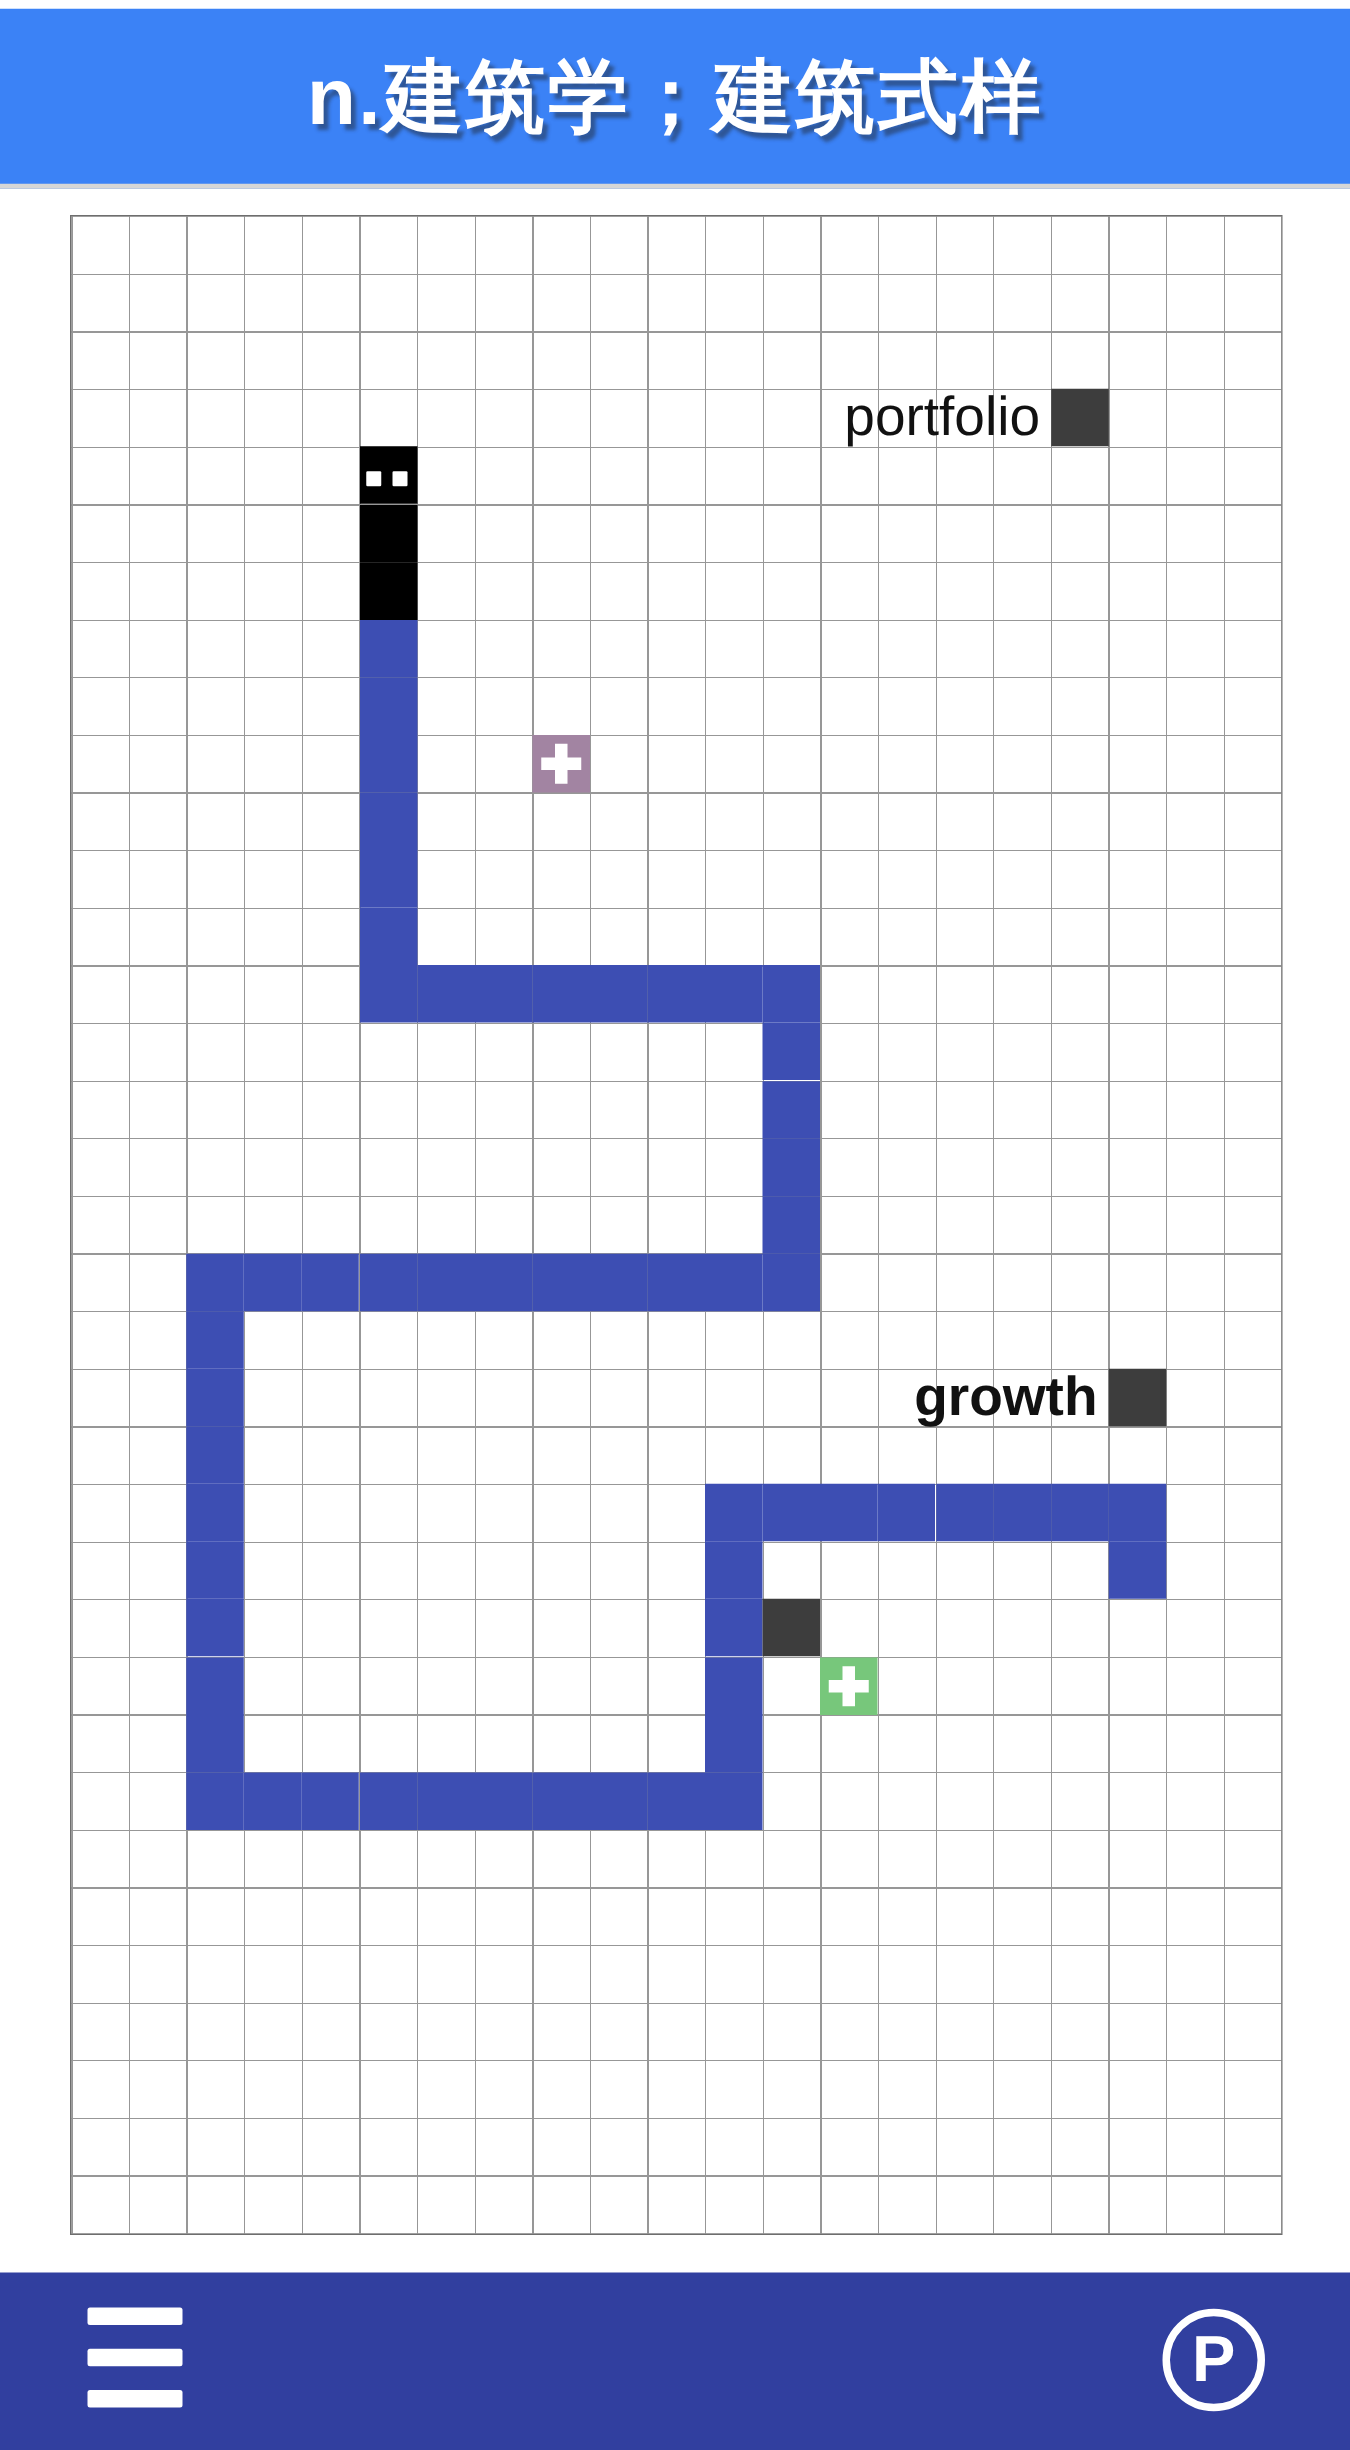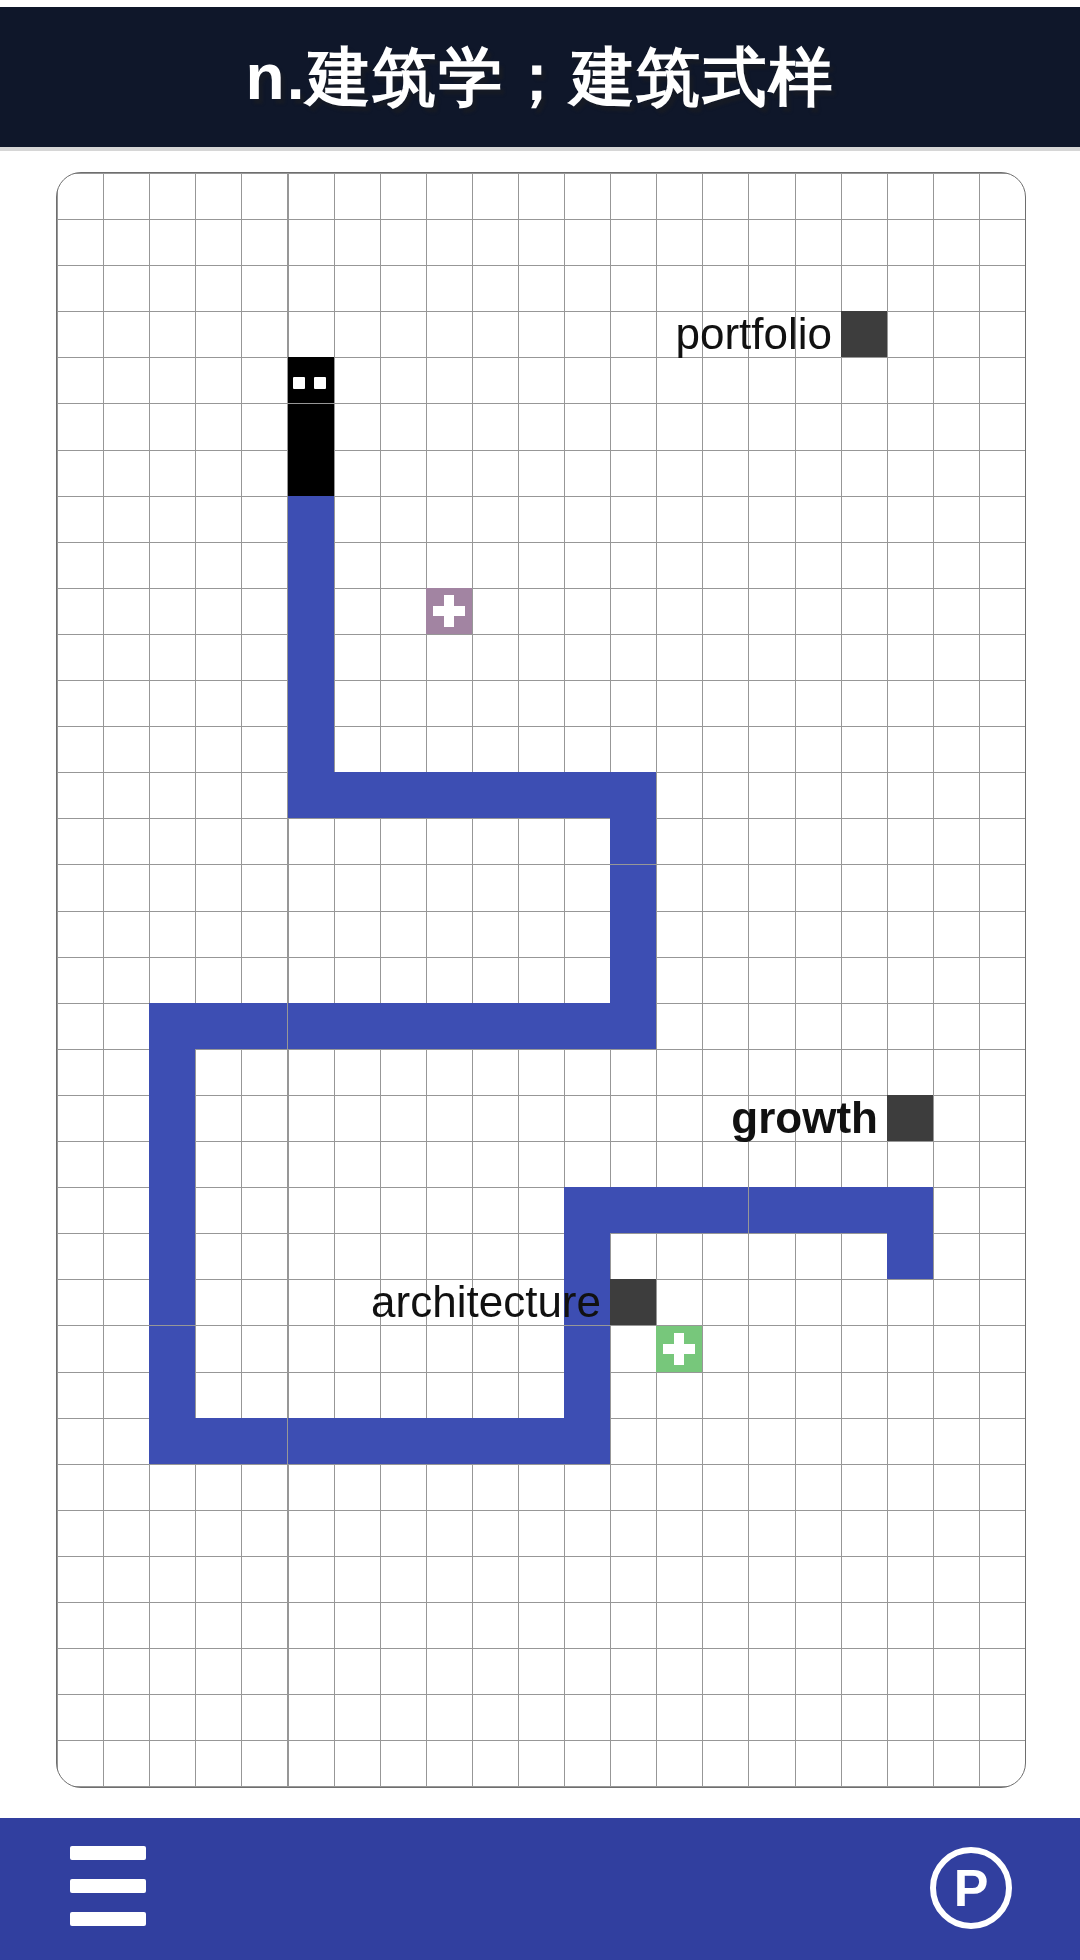--- a/index.html
+++ b/index.html
@@ -33,25 +33,25 @@
                border:6px solid #ffffff;background:none;box-sizing:border-box;cursor:pointer;
                display:flex;align-items:center;justify-content:center;}
   .profile-p{color:#ffffff;font-size:52px;font-weight:800;line-height:1;
              font-family:"Liberation Sans", sans-serif;}
 </style>
 </head>
 <body>
 
 <div class="screen">
 
-  <div class="header" style="background: #0f172a;">
+  <div class="header" style="background: #3b82f6;">
     <span class="header-title">n.建筑学；建筑式样</span>
   </div>
 
-  <div class="board" style="background-image: repeating-linear-gradient(to right, rgb(151, 151, 151) 0px, rgb(151, 151, 151) 1px, transparent 1px, transparent 46.1px), repeating-linear-gradient(rgb(151, 151, 151) 0px, rgb(151, 151, 151) 1px, transparent 1px, transparent 46.1px); border-radius: 25px;">
+  <div class="board" style="background-image: repeating-linear-gradient(to right, rgb(151, 151, 151) 0px, rgb(151, 151, 151) 1px, transparent 1px, transparent 46.1px), repeating-linear-gradient(rgb(151, 151, 151) 0px, rgb(151, 151, 151) 1px, transparent 1px, transparent 46.1px);">
       <div class="cell" style="left: 231px; top: 323px; width: 46px; height: 46px; background: rgb(61, 78, 179);"></div>
       <div class="cell" style="left: 231px; top: 369px; width: 46px; height: 46px; background: rgb(61, 78, 179);"></div>
       <div class="cell" style="left: 231px; top: 415px; width: 46px; height: 46px; background: rgb(61, 78, 179);"></div>
       <div class="cell" style="left: 231px; top: 461px; width: 46px; height: 46px; background: rgb(61, 78, 179);"></div>
       <div class="cell" style="left: 231px; top: 507px; width: 46px; height: 46px; background: rgb(61, 78, 179);"></div>
       <div class="cell" style="left: 231px; top: 553px; width: 46px; height: 46px; background: rgb(61, 78, 179);"></div>
       <div class="cell" style="left: 231px; top: 599px; width: 46px; height: 46px; background: rgb(61, 78, 179);"></div>
       <div class="cell" style="left: 277px; top: 599px; width: 46px; height: 46px; background: rgb(61, 78, 179);"></div>
       <div class="cell" style="left: 323px; top: 599px; width: 46px; height: 46px; background: rgb(61, 78, 179);"></div>
       <div class="cell" style="left: 369px; top: 599px; width: 46px; height: 46px; background: rgb(61, 78, 179);"></div>
@@ -109,21 +109,20 @@
         <div class="eye" style="left: 5px; top: 20px;"></div>
         <div class="eye" style="left: 26px; top: 20px;"></div>
       </div>
       <div class="cell" style="left: 231px; top: 231px; width: 46px; height: 46px; background: rgb(0, 0, 0);"></div>
       <div class="cell" style="left: 231px; top: 277px; width: 46px; height: 46px; background: rgb(0, 0, 0);"></div>
       <div class="cell" style="left: 784px; top: 138px; width: 46px; height: 46px; background: rgb(61, 61, 61);"></div>
       <span class="word-label" style="right: 193px; top: 161px; color: rgb(17, 17, 17);">portfolio</span>
       <div class="cell" style="left: 830px; top: 922px; width: 46px; height: 46px; background: rgb(61, 61, 61);"></div>
       <span class="word-label" style="right: 147px; top: 945px; color: rgb(17, 17, 17); font-weight: bold;">growth</span>
       <div class="cell" style="left: 553px; top: 1106px; width: 46px; height: 46px; background: rgb(61, 61, 61);"></div>
-      <span class="word-label" style="right: 424px; top: 1129px; color: rgb(17, 17, 17);">architecture</span>
       <div class="cell" style="left: 369px; top: 415px; width: 46px; height: 46px; background: rgb(162, 132, 162);">
         <div class="plus-v"></div>
         <div class="plus-h"></div>
       </div>
       <div class="cell" style="left: 599px; top: 1153px; width: 46px; height: 46px; background: rgb(119, 199, 123);">
         <div class="plus-v"></div>
         <div class="plus-h"></div>
       </div>
     </div>
 

